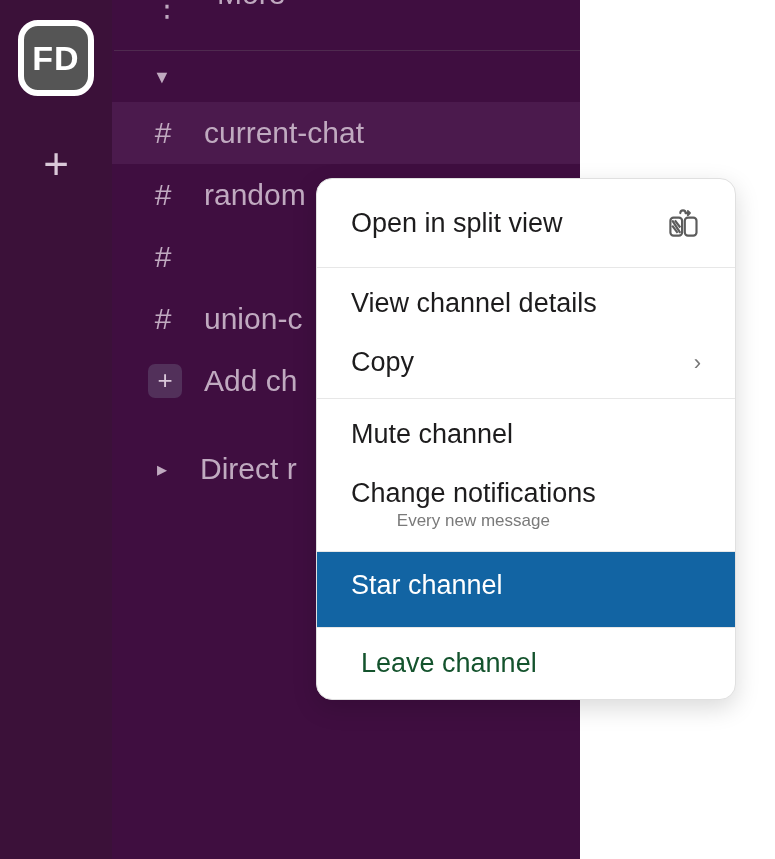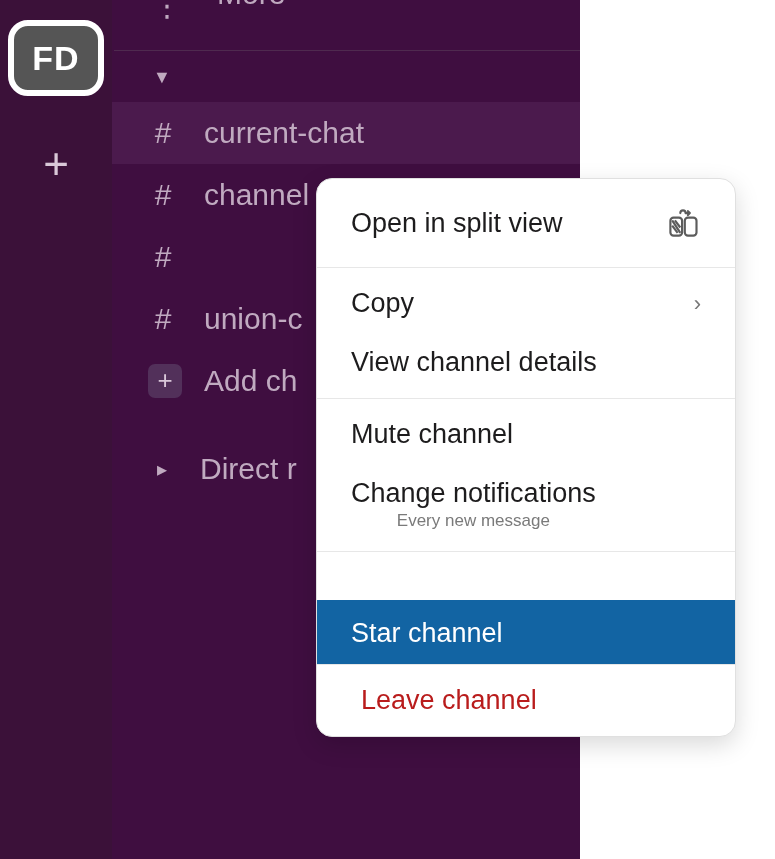--- a/index.html
+++ b/index.html
@@ -23,21 +23,21 @@
     .rail {
       width: 112px;
       height: 100%;
       background: #3b1139;
       display: flex;
       flex-direction: column;
       align-items: center;
       padding-top: 20px;
     }
     .workspace-badge {
-      width: 96px;
+      width: 76px;
       height: 76px;
       border-radius: 20px;
       border: 6px solid #ffffff;
       background: #555555;
       display: flex;
       align-items: center;
       justify-content: center;
       color: #ffffff;
       font-weight: 600;
       font-size: 34px;
@@ -193,21 +193,21 @@
     }
     .menu-item.tall {
       padding-top: 20px;
       padding-bottom: 20px;
     }
     .menu-item.highlighted {
       background: #1264a3;
       color: #ffffff;
     }
     .menu-item.danger {
-      color: #b91c1c;
+      color: #14532d;
       padding-left: 44px;
     }
     .menu-item .right-icon {
       color: #606060;
       display: inline-flex;
     }
     .menu-item .chevron {
       color: #777;
       font-size: 22px;
     }
@@ -252,21 +252,21 @@
     <div class="section-header">
       <span class="caret down">▼</span>
     </div>
 
     <div class="channel-item selected">
       <span class="hash">#</span>
       <span class="name">current-chat</span>
     </div>
     <div class="channel-item">
       <span class="hash">#</span>
-      <span class="name">channel</span>
+      <span class="name">random</span>
     </div>
     <div class="channel-item">
       <span class="hash">#</span>
     </div>
     <div class="channel-item">
       <span class="hash">#</span>
       <span class="name">union-c</span>
     </div>
 
     <div class="add-row">
@@ -300,42 +300,42 @@
             <line x1="8" y1="23" x2="14" y2="31"></line>
             <line x1="11" y1="17" x2="17" y2="25"></line>
             <rect x="22" y="14" width="13" height="20" rx="3.5"></rect>
           </svg>
         </span>
       </div>
     </div>
     <div class="menu-divider"></div>
     <div class="menu-section">
       <div class="menu-item">
+        <span>View channel details</span>
+      </div>
+      <div class="menu-item">
         <span>Copy</span>
         <span class="chevron">›</span>
-      </div>
-      <div class="menu-item">
-        <span>View channel details</span>
       </div>
     </div>
     <div class="menu-divider"></div>
     <div class="menu-section">
       <div class="menu-item">
         <span>Mute channel</span>
       </div>
       <div class="menu-item">
         <div class="menu-item-sub">
           <span>Change notifications</span>
           <span class="sub">Every new message</span>
         </div>
       </div>
     </div>
     <div class="menu-divider"></div>
     <div class="menu-section" style="padding:0;">
-      <div class="menu-item highlighted" style="padding-top:18px;padding-bottom:15px;margin-top:48px;">
+      <div class="menu-item highlighted" style="padding-top:18px;padding-bottom:26px;">
         <span>Star channel</span>
       </div>
     </div>
     <div class="menu-divider"></div>
     <div class="menu-section">
       <div class="menu-item danger">
         <span>Leave channel</span>
       </div>
     </div>
   </div>

